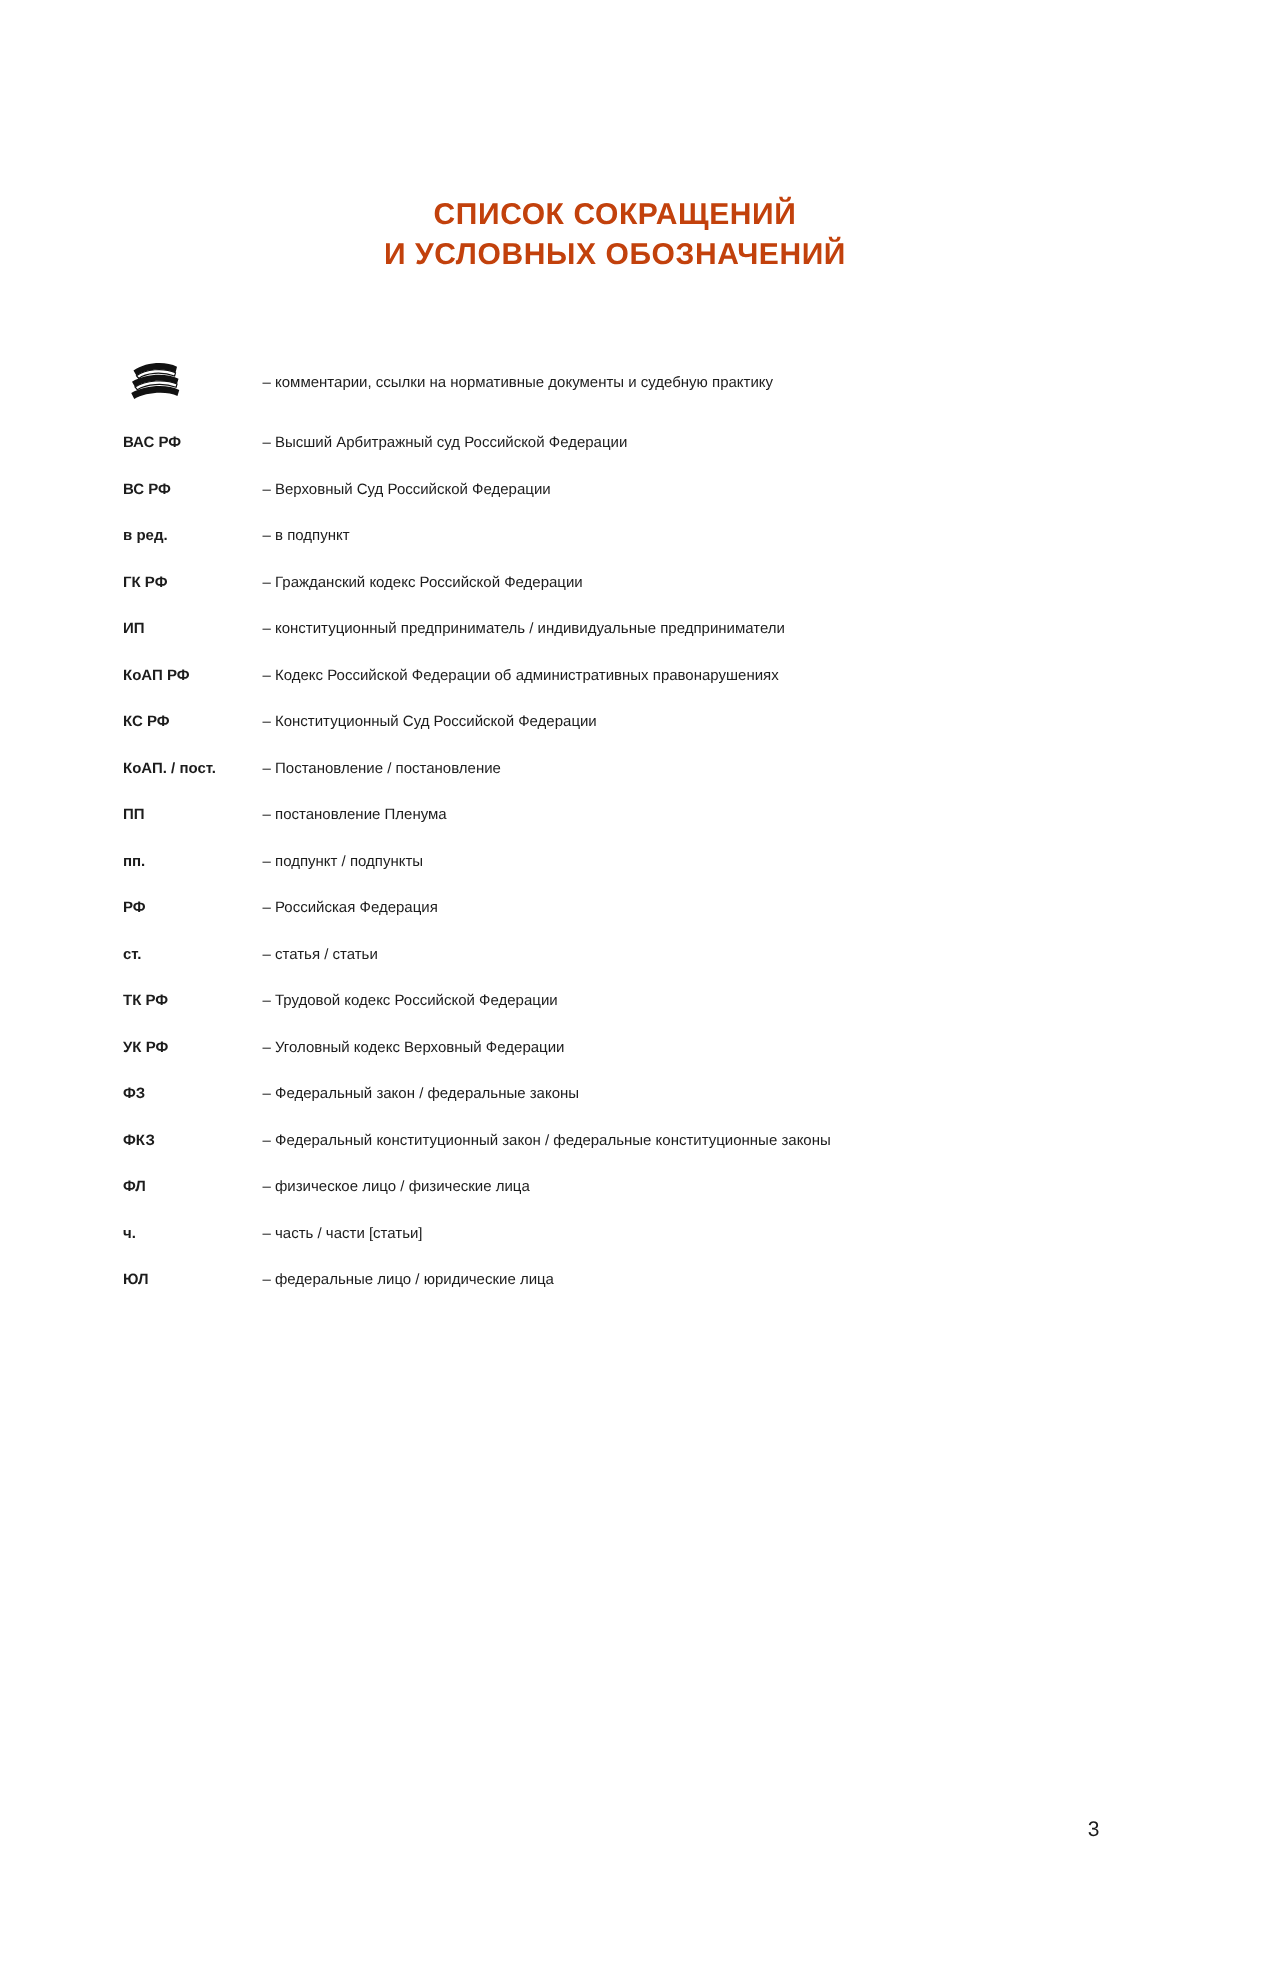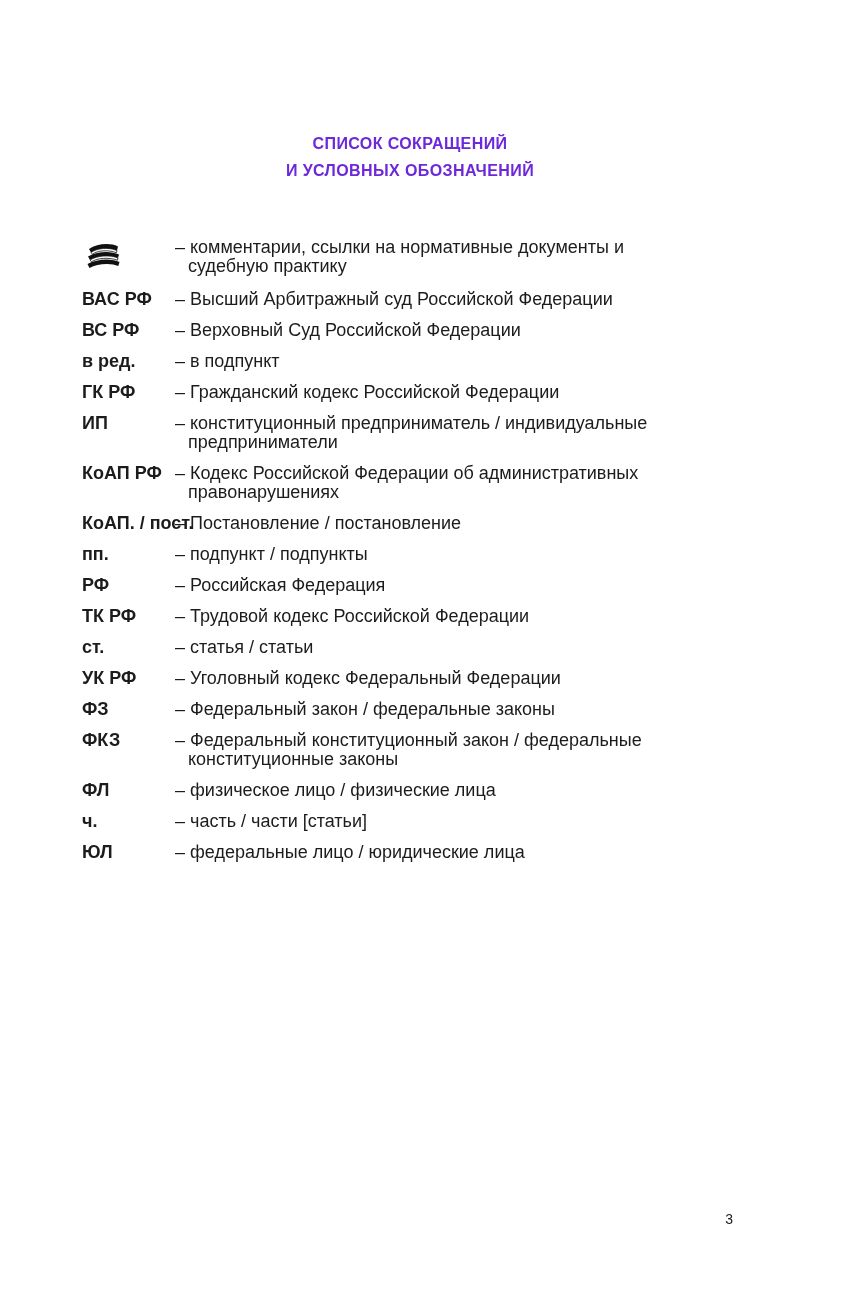--- a/index.html
+++ b/index.html
@@ -19,37 +19,37 @@
     box-sizing: border-box;
   }
   .title-block {
     position: absolute;
     top: 130px;
     left: 0;
     width: 820px;
     text-align: center;
   }
   .title-line {
-    font-size: 16px;
+    font-size: 20px;
     line-height: 27px;
     font-weight: bold;
     letter-spacing: 0.4px;
-    color: #6d28d9;
+    color: #c2410c;
   }
   .abbr-list {
     position: absolute;
     top: 238px;
     left: 82px;
     width: 610px;
   }
   .abbr-row {
     display: flex;
     align-items: flex-start;
     margin-bottom: 12px;
-    font-size: 18px;
+    font-size: 10px;
     line-height: 19px;
   }
   .abbr-row.icon-row {
     align-items: center;
     margin-bottom: 14px;
   }
   .abbr-term {
     width: 93px;
     flex-shrink: 0;
     white-space: nowrap;
@@ -115,42 +115,50 @@
       </div>
       <div class="abbr-row">
         <div class="abbr-term">ИП</div>
         <div class="abbr-def">– конституционный предприниматель / индивидуальные предприниматели</div>
       </div>
       <div class="abbr-row">
         <div class="abbr-term">КоАП РФ</div>
         <div class="abbr-def">– Кодекс Российской Федерации об административных правонарушениях</div>
       </div>
       <div class="abbr-row">
+        <div class="abbr-term">КС РФ</div>
+        <div class="abbr-def">– Конституционный Суд Российской Федерации</div>
+      </div>
+      <div class="abbr-row">
         <div class="abbr-term">КоАП. / пост.</div>
         <div class="abbr-def">– Постановление / постановление</div>
+      </div>
+      <div class="abbr-row">
+        <div class="abbr-term">ПП</div>
+        <div class="abbr-def">– постановление Пленума</div>
       </div>
       <div class="abbr-row">
         <div class="abbr-term">пп.</div>
         <div class="abbr-def">– подпункт / подпункты</div>
       </div>
       <div class="abbr-row">
         <div class="abbr-term">РФ</div>
         <div class="abbr-def">– Российская Федерация</div>
       </div>
       <div class="abbr-row">
+        <div class="abbr-term">ст.</div>
+        <div class="abbr-def">– статья / статьи</div>
+      </div>
+      <div class="abbr-row">
         <div class="abbr-term">ТК РФ</div>
         <div class="abbr-def">– Трудовой кодекс Российской Федерации</div>
       </div>
       <div class="abbr-row">
-        <div class="abbr-term">ст.</div>
-        <div class="abbr-def">– статья / статьи</div>
-      </div>
-      <div class="abbr-row">
         <div class="abbr-term">УК РФ</div>
-        <div class="abbr-def">– Уголовный кодекс Федеральный Федерации</div>
+        <div class="abbr-def">– Уголовный кодекс Верховный Федерации</div>
       </div>
       <div class="abbr-row">
         <div class="abbr-term">ФЗ</div>
         <div class="abbr-def">– Федеральный закон / федеральные законы</div>
       </div>
       <div class="abbr-row">
         <div class="abbr-term">ФКЗ</div>
         <div class="abbr-def">– Федеральный конституционный закон / федеральные конституционные законы</div>
       </div>
       <div class="abbr-row">

